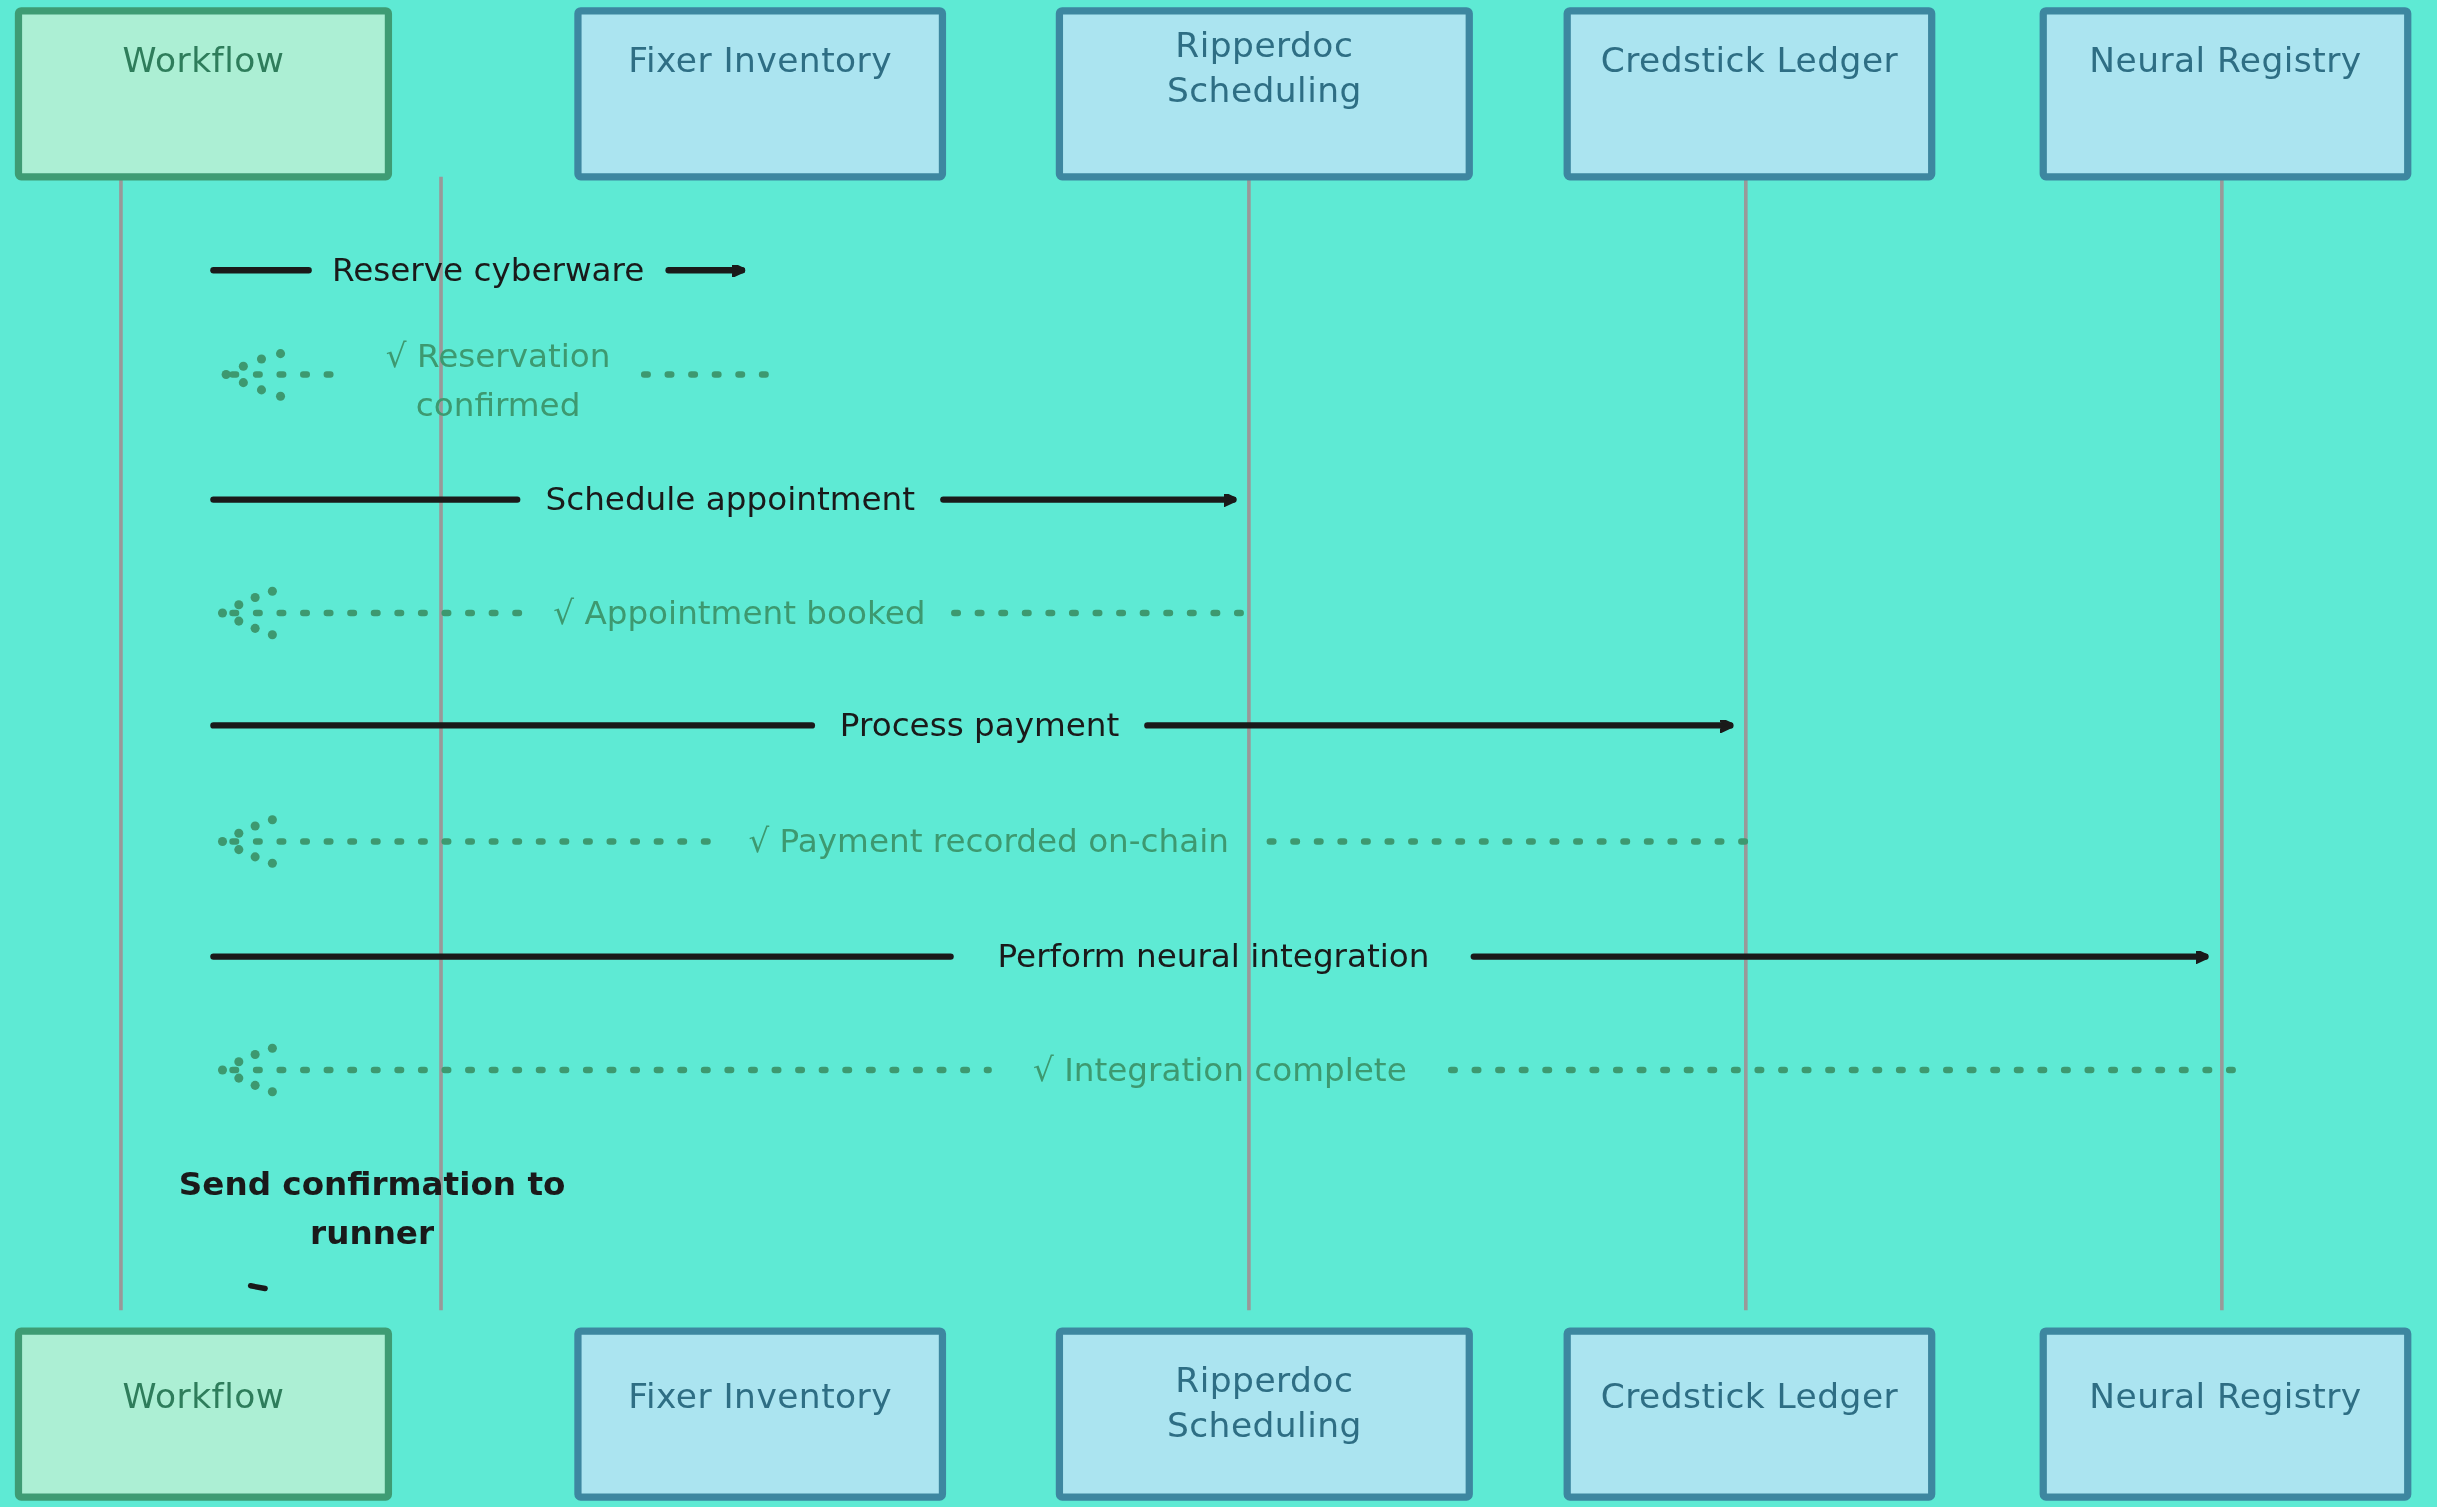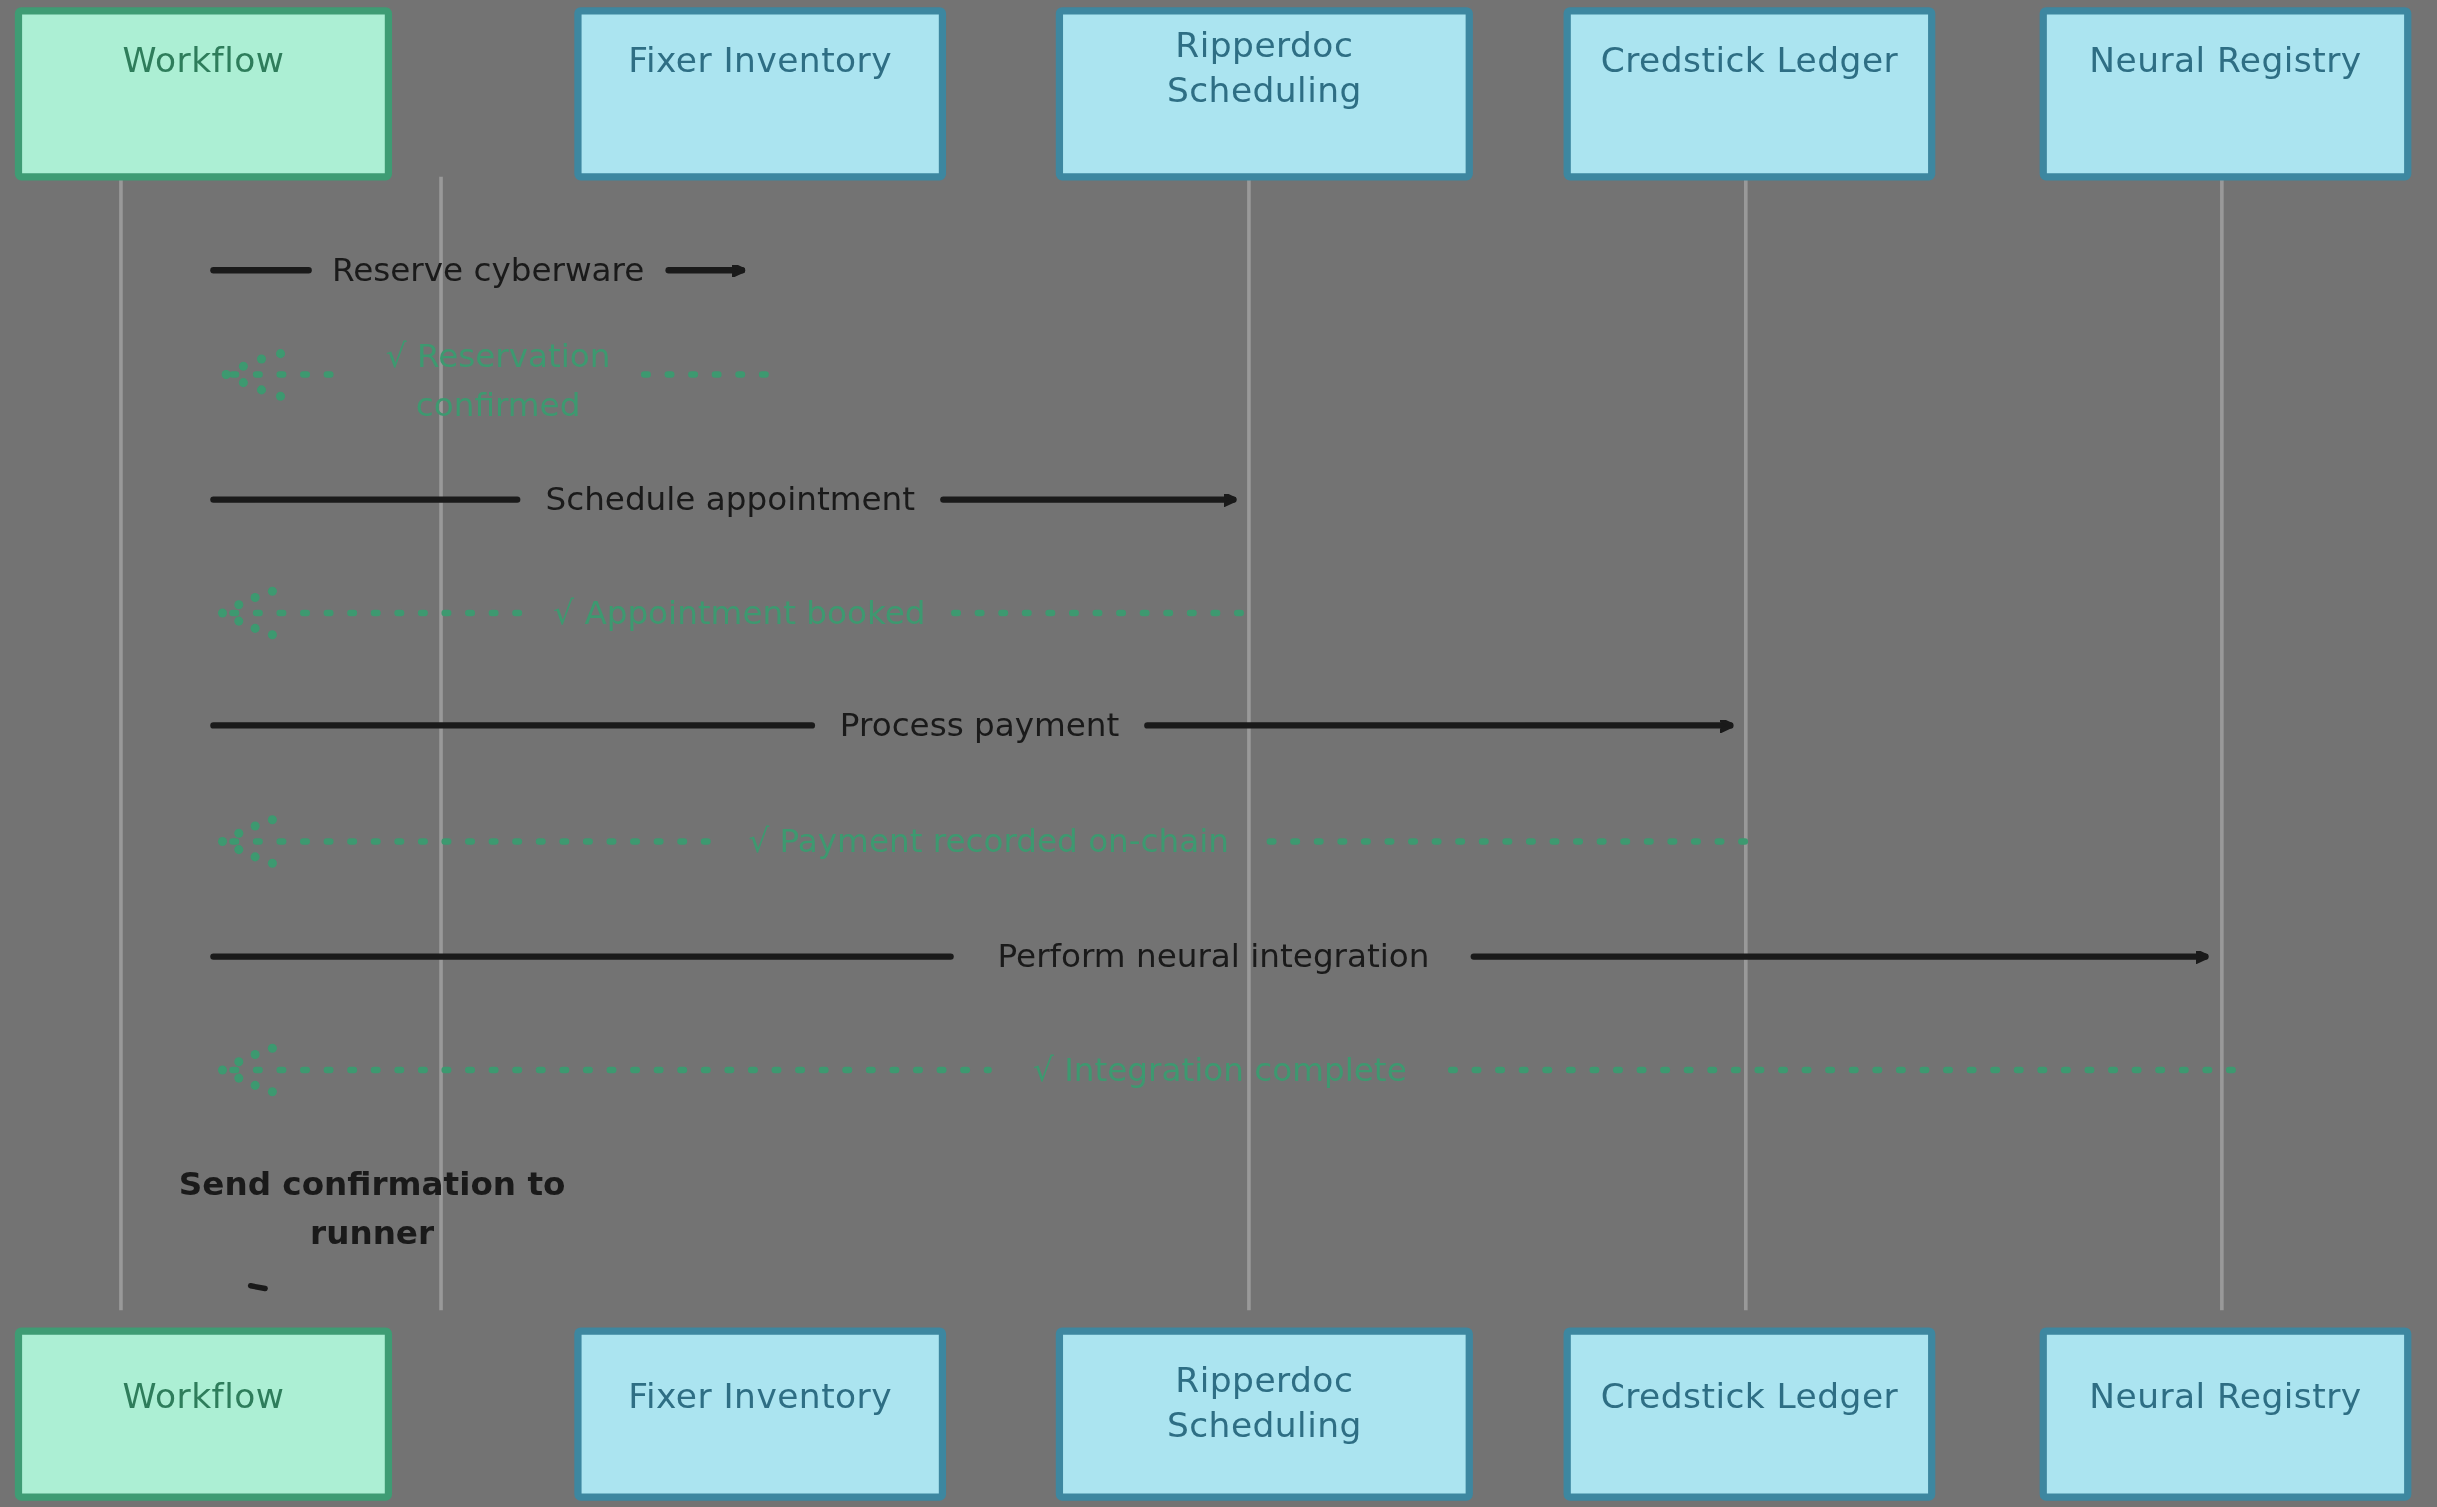--- a/index.html
+++ b/index.html
@@ -8,21 +8,21 @@
     padding: 0;
     background: #ffffff;
   }
   body {
     font-family: "DejaVu Sans", sans-serif;
   }
   #diagram-root {
     position: relative;
     width: 2438px;
     height: 1507px;
-    background: #737373;
+    background: #5eead4;
     overflow: hidden;
   }
   svg.seq-canvas {
     display: block;
     width: 2438px;
     height: 1507px;
   }
   .actor-label {
     font-family: "DejaVu Sans", sans-serif;
     font-size: 38px;

